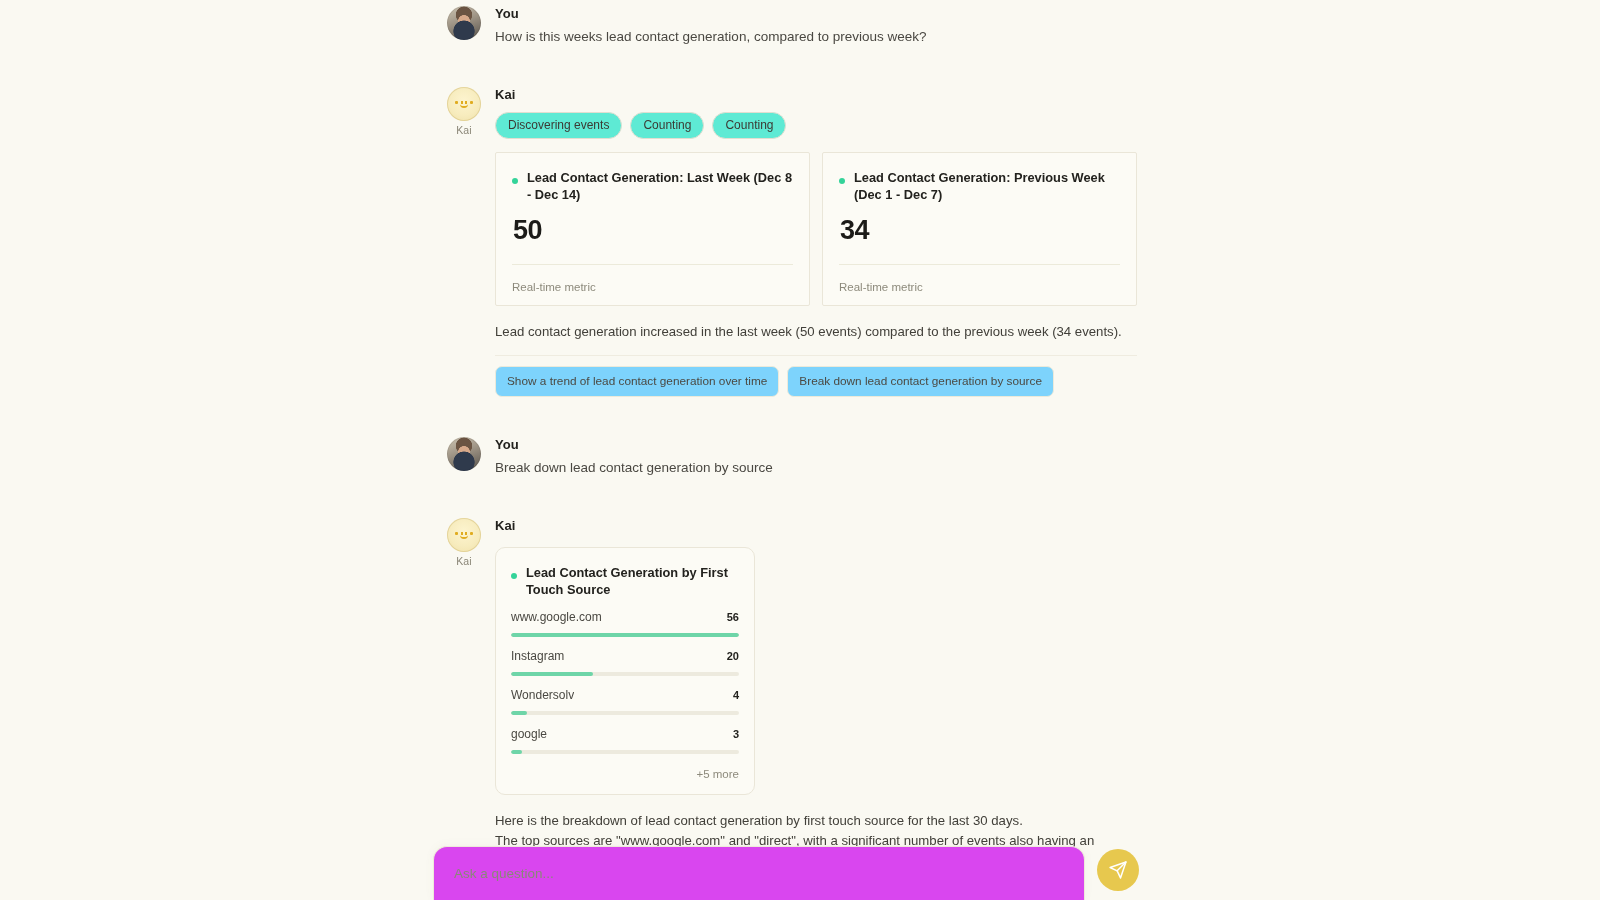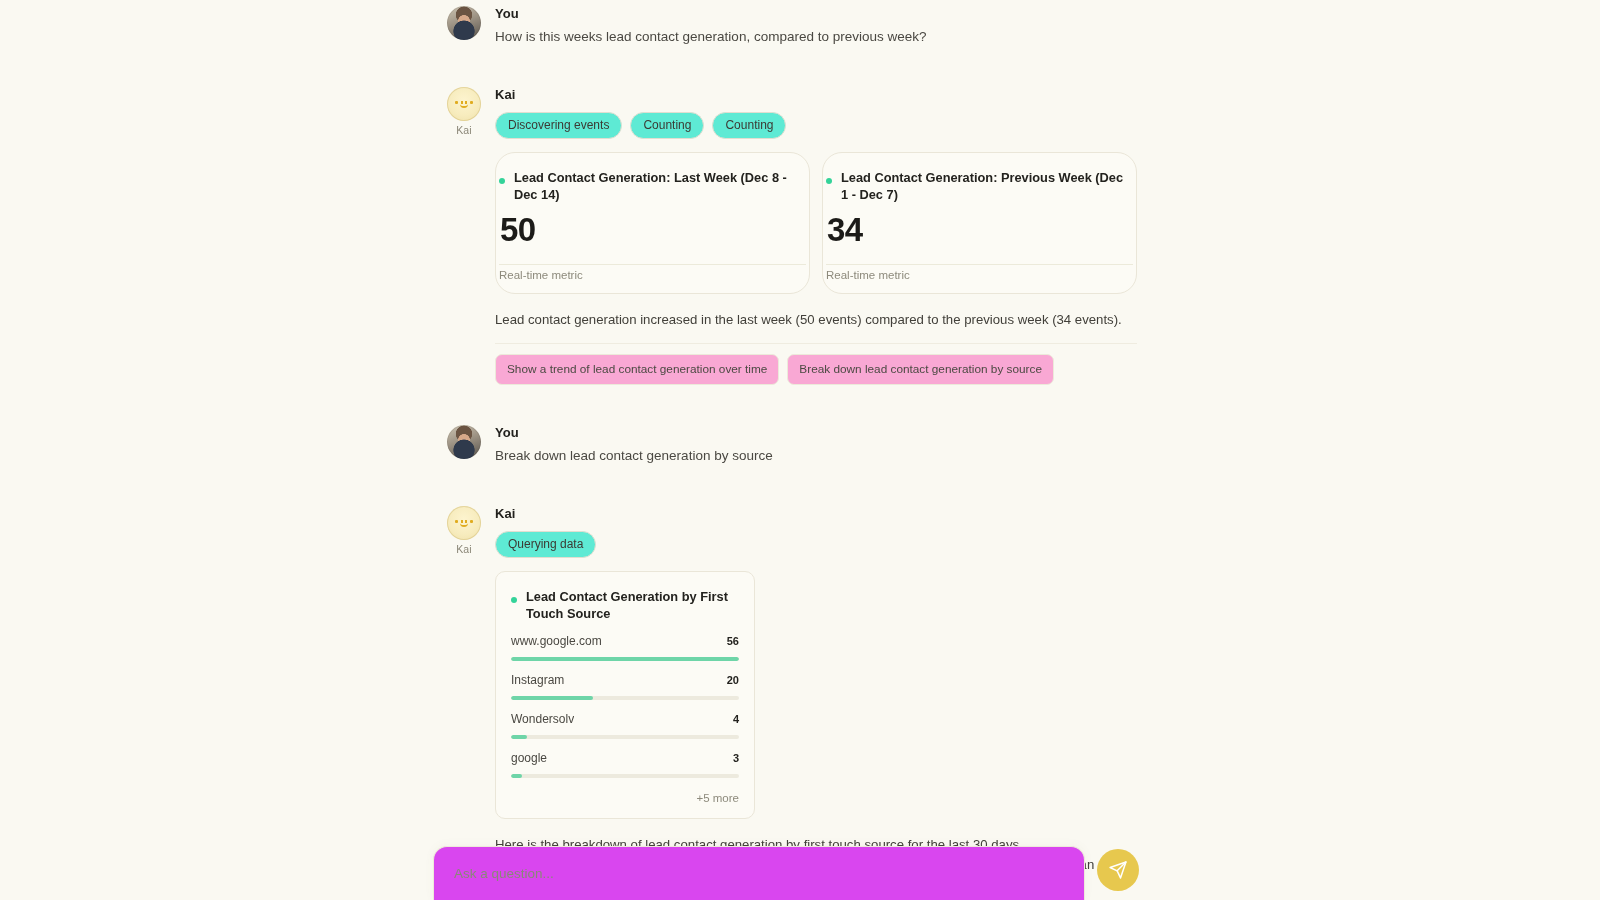--- a/index.html
+++ b/index.html
@@ -119,54 +119,54 @@
     line-height: 14px;
     white-space: nowrap;
   }
 
   
   .metric-row { display: flex; gap: 12px; margin-top: 13px; }
   .metric-card {
     flex: 1 1 0;
     background: #fcfbf5;
     border: 1px solid #eae6d8;
-    border-radius: 20px;
-    padding: 16px 3px 12px;
+    border-radius: 2px;
+    padding: 16px 16px 12px;
     position: relative;
     min-width: 0;
   }
   .metric-head { display: flex; gap: 9px; align-items: flex-start; }
   .dot-green {
     width: 6px; height: 6px; border-radius: 50%;
     background: #34d399;
     flex: 0 0 6px;
     margin-top: 9px;
   }
   .metric-title {
     font-size: 12.8px;
     font-weight: 700;
     color: #23221e;
     line-height: 17px;
   }
   .metric-value {
-    font-size: 33px;
+    font-size: 27px;
     font-weight: 700;
     color: #1c1b18;
     line-height: 34px;
     letter-spacing: -.5px;
     margin: 10px 0 17px 1px;
   }
   .metric-rule {
     height: 1px; background: #eceada;
     margin: 10px 0 0;
   }
   .metric-foot {
     font-size: 11.5px;
     color: #8d8a7c;
-    margin-top: 4px;
+    margin-top: 16px;
   }
 
   
   .summary {
     font-size: 13.2px;
     color: #42403a;
     line-height: 20px;
     margin-top: 16px;
   }
   .summary-line { display: block; }
@@ -179,21 +179,21 @@
 
   
   .try-label {
     font-size: 11.5px;
     color: #8d8a7c;
     margin-top: 12px;
   }
   .suggest-row { display: flex; gap: 8px; margin-top: 10px; }
   .suggest {
     border: 1px solid #eceada;
-    background: #f9a8d4;
+    background: #7dd3fc;
     border-radius: 7px;
     font-size: 11.8px;
     color: #4b4942;
     padding: 7px 11px 8px;
     line-height: 14px;
     white-space: nowrap;
   }
 
   
   .chart-card {
@@ -386,23 +386,20 @@
           <span class="kai-eye l"></span>
           <span class="kai-eye r"></span>
           <span class="kai-mouth"></span>
         </span>
       </span>
       <div class="avatar-caption">Kai</div>
     </div>
     <div class="msg-body">
       <div class="msg-author">Kai</div>
 
-      <div class="pill-row">
-        <span class="pill">Querying data</span>
-      </div>
 
       <div class="chart-card">
         <div class="chart-head">
           <span class="dot-green"></span>
           <div class="chart-title">Lead Contact Generation by First Touch Source</div>
         </div>
         <div class="bars" id="bars-container">
             <div class="bar-item">
               <div class="bar-label-row">
                 <span class="bar-name">www.google.com</span>

